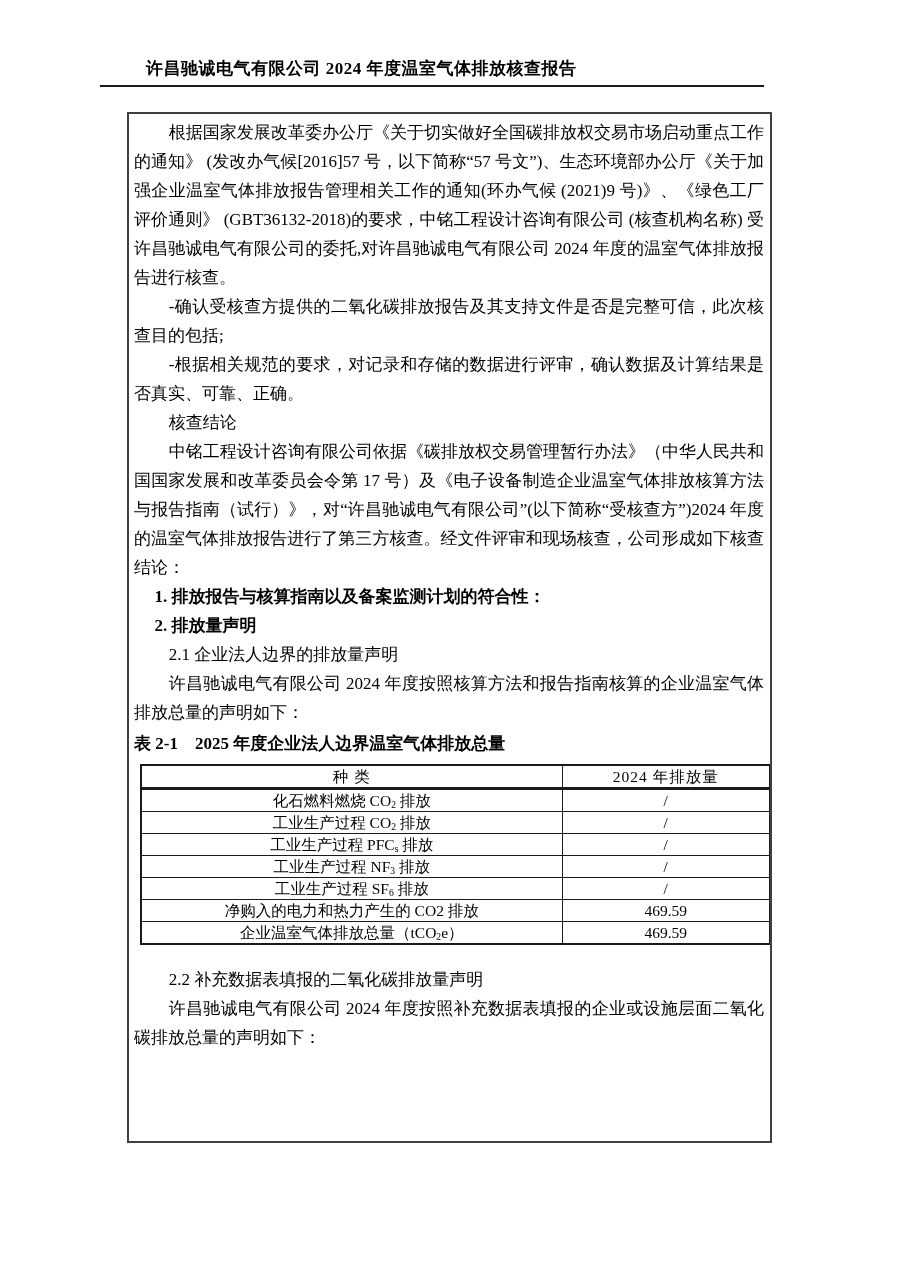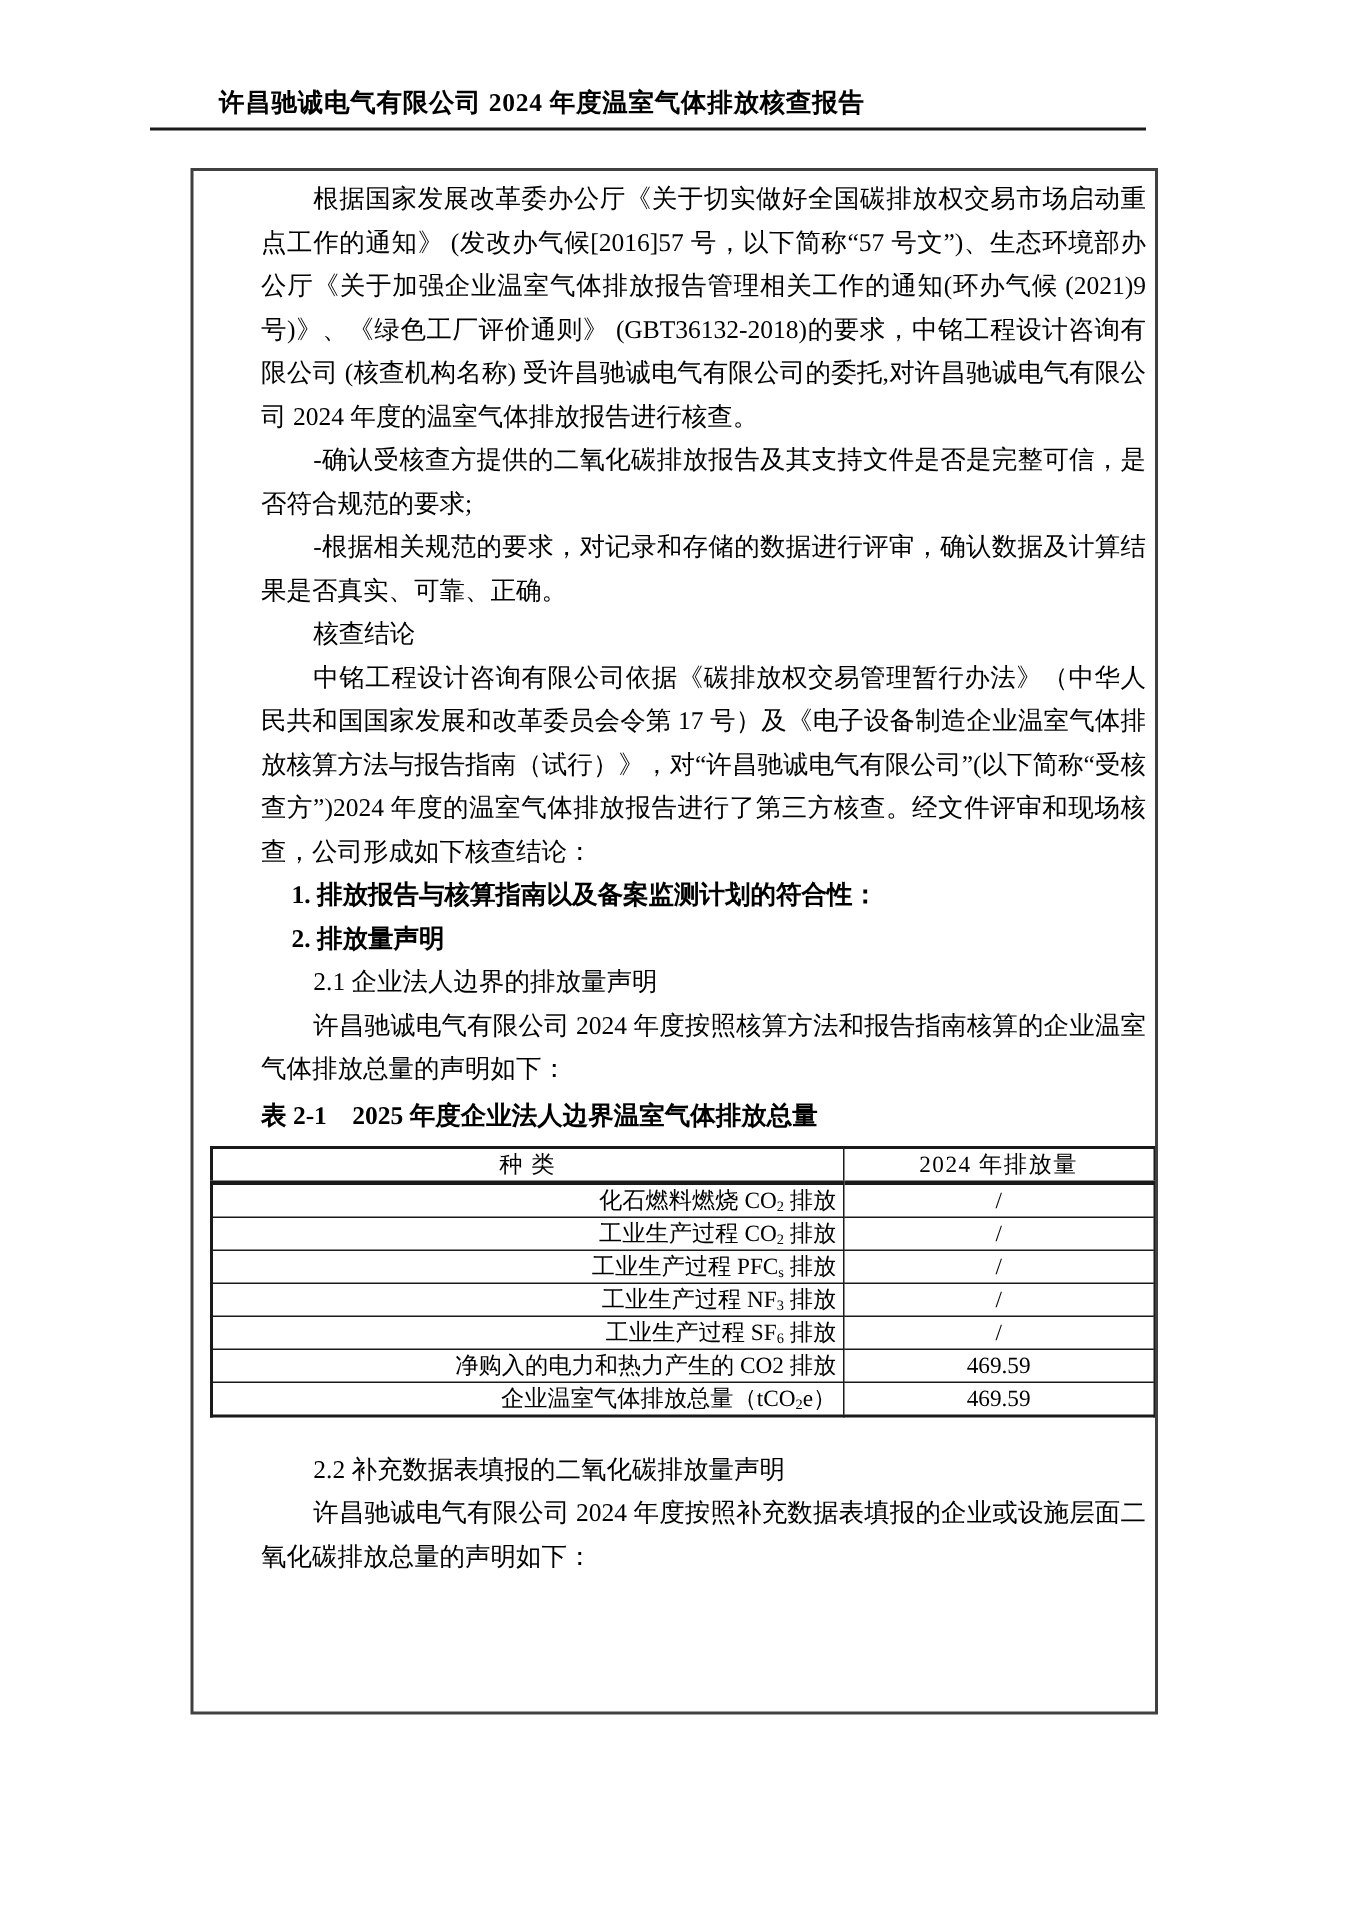--- a/index.html
+++ b/index.html
@@ -31,21 +31,20 @@
     left: 127px; top: 112px;
     width: 645px; height: 1031px;
     border: 2px solid #404040;
     padding: 4px 6px 0 5px;
     overflow: hidden;
   }
   .para, .heading, .caption {
     font-size: 17px;
     line-height: 29px;
     text-align: justify;
-    margin-left: 40px;
   }
   .para { text-indent: 2.05em; }
   .heading { font-weight: bold; text-indent: 1.2em; }
   .caption { font-weight: bold; text-indent: 0; line-height: 30px; margin-top: 2px; }
   table.emissions {
     border-collapse: collapse;
     width: 629px;
     margin: 5px 0 20px 6px;
     table-layout: fixed;
   }
@@ -55,35 +54,35 @@
     border: 1px solid #1a1a1a;
     font-size: 15.5px;
     font-weight: normal;
     height: 22px;
     padding: 0 4px;
     line-height: 21px;
     vertical-align: middle;
   }
   table.emissions { border: 2px solid #1a1a1a; }
   table.emissions tr.head th { border-bottom: 3px solid #1a1a1a; text-align: center; letter-spacing: 1px; }
-  td.species { text-align: right; padding-left: 7px; }
+  td.species { text-align: center; padding-left: 7px; }
   td.species.centered { }
   td.value { text-align: center; }
   sub.chem { font-size: 0.62em; line-height: 0; vertical-align: -0.25em; }
 </style>
 </head>
 <body>
 
 <div class="page-header">
   <span class="title">许昌驰诚电气有限公司 2024 年度温室气体排放核查报告</span>
 </div>
 
 <div class="content-box">
   <div class="para">根据国家发展改革委办公厅《关于切实做好全国碳排放权交易市场启动重点工作的通知》 (发改办气候[2016]57 号，以下简称“57 号文”)、生态环境部办公厅《关于加强企业温室气体排放报告管理相关工作的通知(环办气候 (2021)9 号)》、《绿色工厂评价通则》 (GBT36132-2018)的要求，中铭工程设计咨询有限公司 (核查机构名称) 受许昌驰诚电气有限公司的委托,对许昌驰诚电气有限公司 2024 年度的温室气体排放报告进行核查。</div>
-  <div class="para">-确认受核查方提供的二氧化碳排放报告及其支持文件是否是完整可信，是否符合规范的要求;</div>
+  <div class="para">-确认受核查方提供的二氧化碳排放报告及其支持文件是否是完整可信，此次核查目的包括;</div>
   <div class="para">-根据相关规范的要求，对记录和存储的数据进行评审，确认数据及计算结果是否真实、可靠、正确。</div>
   <div class="para">核查结论</div>
   <div class="para">中铭工程设计咨询有限公司依据《碳排放权交易管理暂行办法》（中华人民共和国国家发展和改革委员会令第 17 号）及《电子设备制造企业温室气体排放核算方法与报告指南（试行）》，对“许昌驰诚电气有限公司”(以下简称“受核查方”)2024 年度的温室气体排放报告进行了第三方核查。经文件评审和现场核查，公司形成如下核查结论：</div>
   <div class="heading">1. 排放报告与核算指南以及备案监测计划的符合性：</div>
   <div class="heading">2. 排放量声明</div>
   <div class="para">2.1 企业法人边界的排放量声明</div>
   <div class="para">许昌驰诚电气有限公司 2024 年度按照核算方法和报告指南核算的企业温室气体排放总量的声明如下：</div>
 
   <div class="caption">表 2-1　2025 年度企业法人边界温室气体排放总量</div>
 

